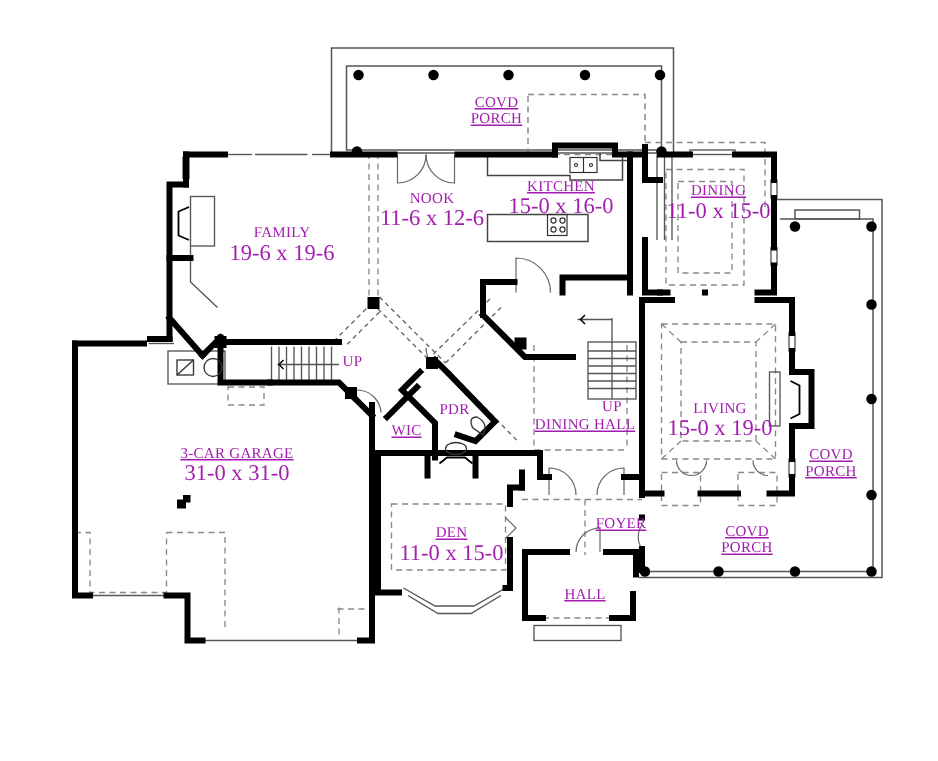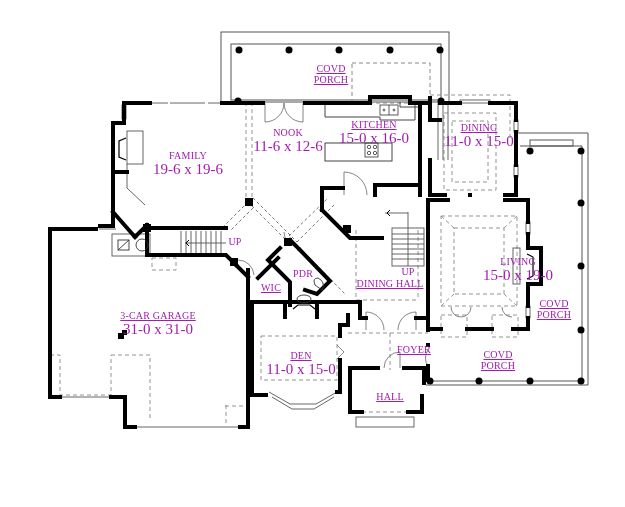--- a/index.html
+++ b/index.html
@@ -313,40 +313,40 @@
   <div class="dim">19-6 x 19-6</div>
 </div>
 <div class="lbl" style="left:288px; top:128px;text-align:center;">
   <div class="nm">NOOK</div>
   <div class="dim">11-6 x 12-6</div>
 </div>
 <div class="lbl" style="left:479px; top:123px;">
   <div class="nm" style="text-decoration:underline">DINING</div>
   <div class="dim">11-0 x 15-0</div>
 </div>
-<div class="lbl" style="left:480px; top:257px;margin-left:38px;">
+<div class="lbl" style="left:480px; top:268px;">
   <div class="nm">LIVING</div>
   <div class="dim">15-0 x 19-0</div>
 </div>
 <div class="lbl" style="left:408px; top:267px;">
   <div class="nm">UP</div>
 </div>
 <div class="lbl ul" style="left:390px; top:279px;">
   <div class="nm">DINING HALL</div>
 </div>
 <div class="lbl" style="left:303px; top:269px;">
   <div class="nm">PDR</div>
 </div>
 <div class="lbl ul" style="left:271px; top:283px;">
   <div class="nm">WIC</div>
 </div>
 <div class="lbl" style="left:235px; top:237px;">
   <div class="nm">UP</div>
 </div>
-<div class="lbl" style="left:158px; top:311px;">
+<div class="lbl" style="left:158px; top:298px;">
   <div class="nm" style="text-decoration:underline">3-CAR GARAGE</div>
   <div class="dim">31-0 x 31-0</div>
 </div>
 <div class="lbl" style="left:301px; top:351px;text-align:center;">
   <div class="nm" style="text-decoration:underline">DEN</div>
   <div class="dim">11-0 x 15-0</div>
 </div>
 <div class="lbl ul" style="left:390px; top:345px;margin-left:24px;">
   <div class="nm">FOYER</div>
 </div>

